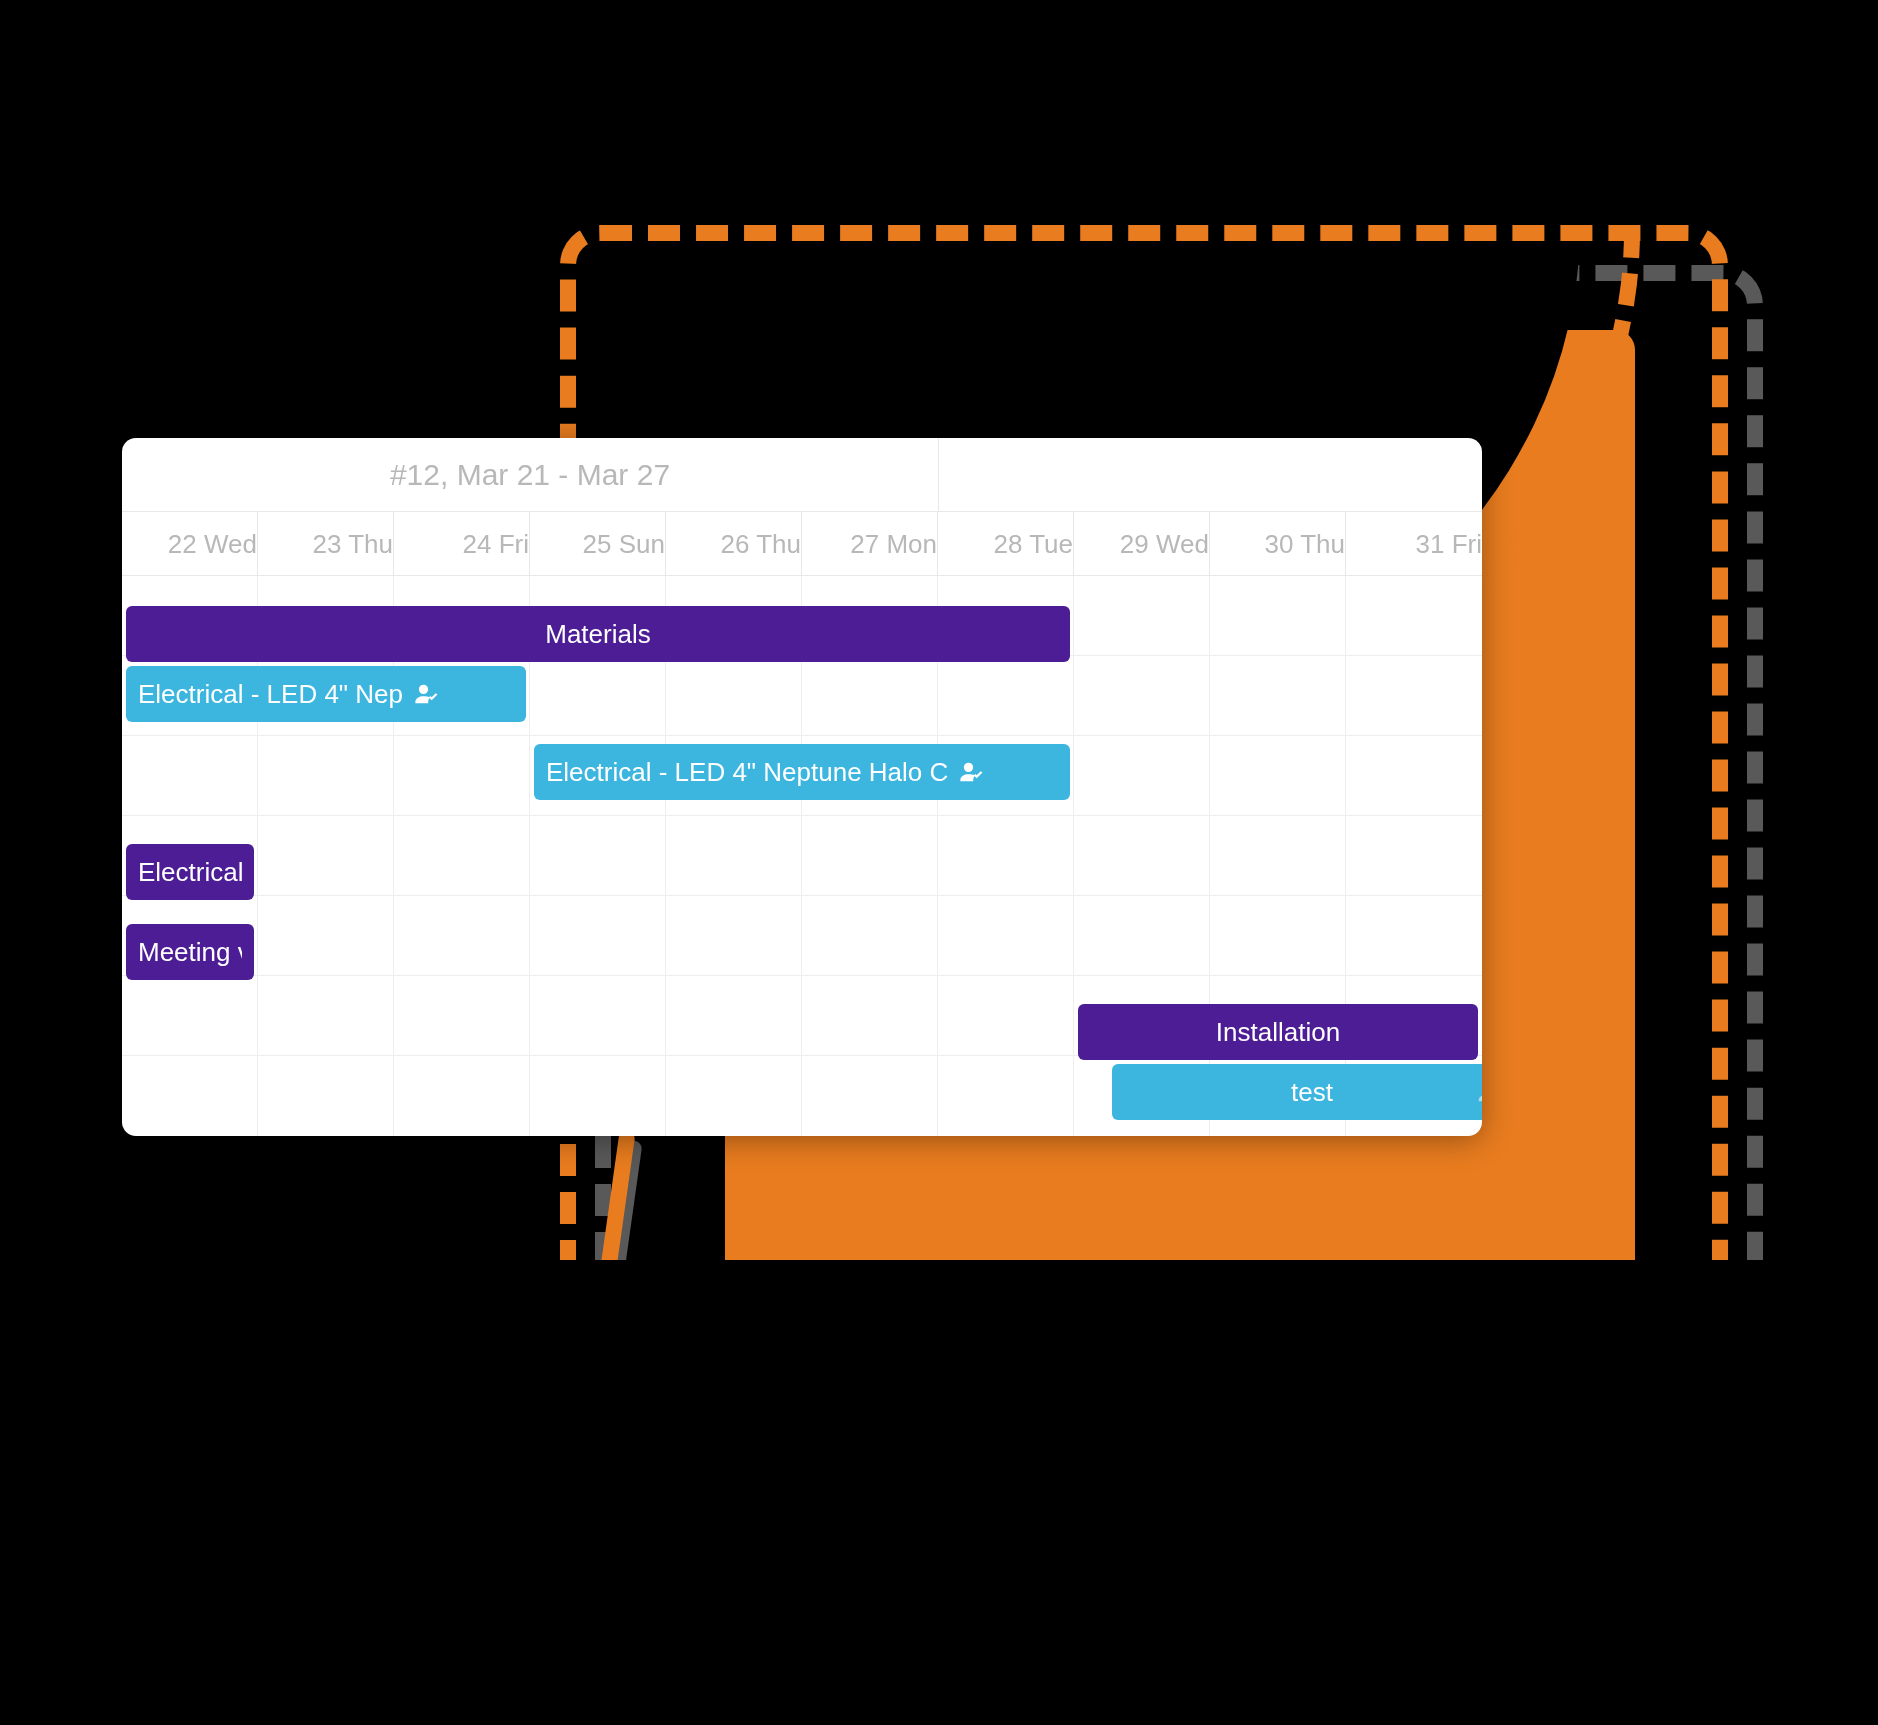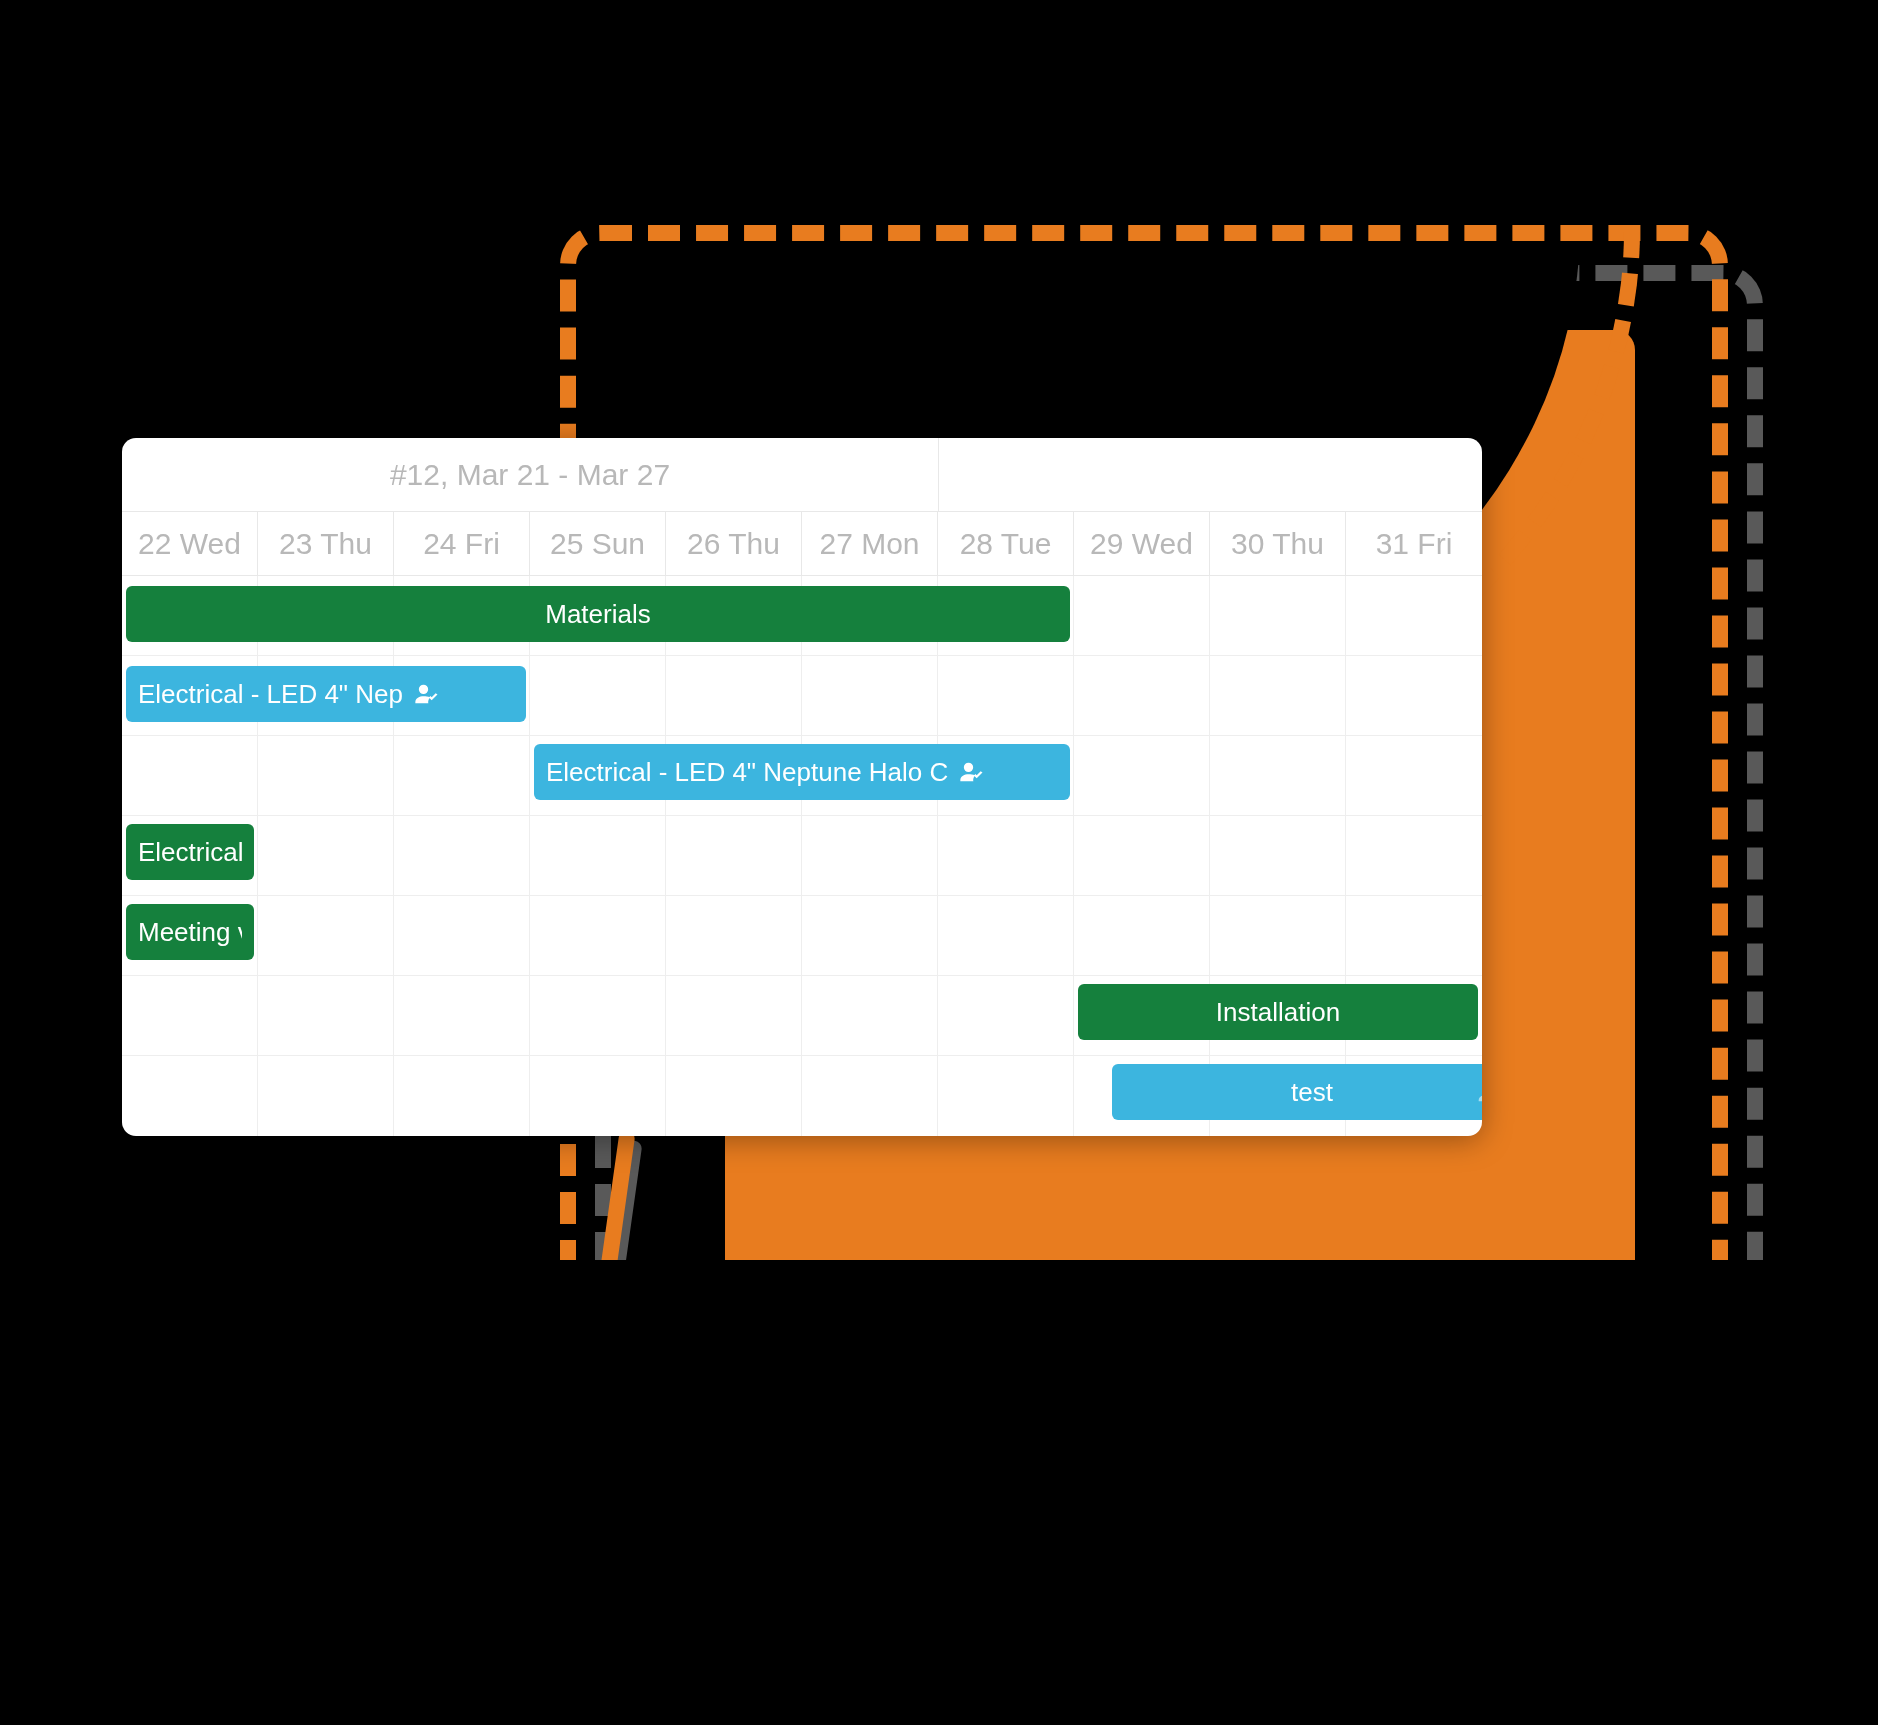--- a/index.html
+++ b/index.html
@@ -88,22 +88,22 @@
 
   .day-header {
     display: grid;
     grid-template-columns: repeat(10, 1fr);
     height: 64px;
     border-bottom: 1px solid #e8e8e8;
   }
   .day-header > div {
     border-right: 1px solid #e8e8e8;
     color: #b8b8b8;
-    font-size: 30px;
-    text-align: center;
+    font-size: 26px;
+    text-align: right;
     line-height: 64px;
     white-space: nowrap;
   }
   .day-header > div:last-child { border-right: none; }
 
   .grid {
     position: relative;
     height: 560px;
   }
   .grid-cols {
@@ -126,21 +126,21 @@
     color: #fff;
     font-size: 26px;
     line-height: 56px;
     padding: 0 12px;
     overflow: hidden;
     white-space: nowrap;
     display:flex; align-items:center;
   }
   .bar.center { justify-content:center; }
   .bar .label { overflow:hidden; text-overflow:clip; white-space:nowrap; }
-  .green { background: #15803d; }
+  .green { background: #4c1d95; margin-top: 20px; }
   .blue  { background: #3cb5df; }
 
   .icon-user-check, .icon-user {
     display:inline-flex; align-items:center; margin-left:10px; flex-shrink:0;
   }
   .icon-user svg, .icon-user-check svg { width:28px; height:28px; fill:#fff; }
   .icon-user.pale svg { fill: rgba(255,255,255,0.55); }
 
   .row0 { top: 10px; }
   .row1 { top: 90px; }

